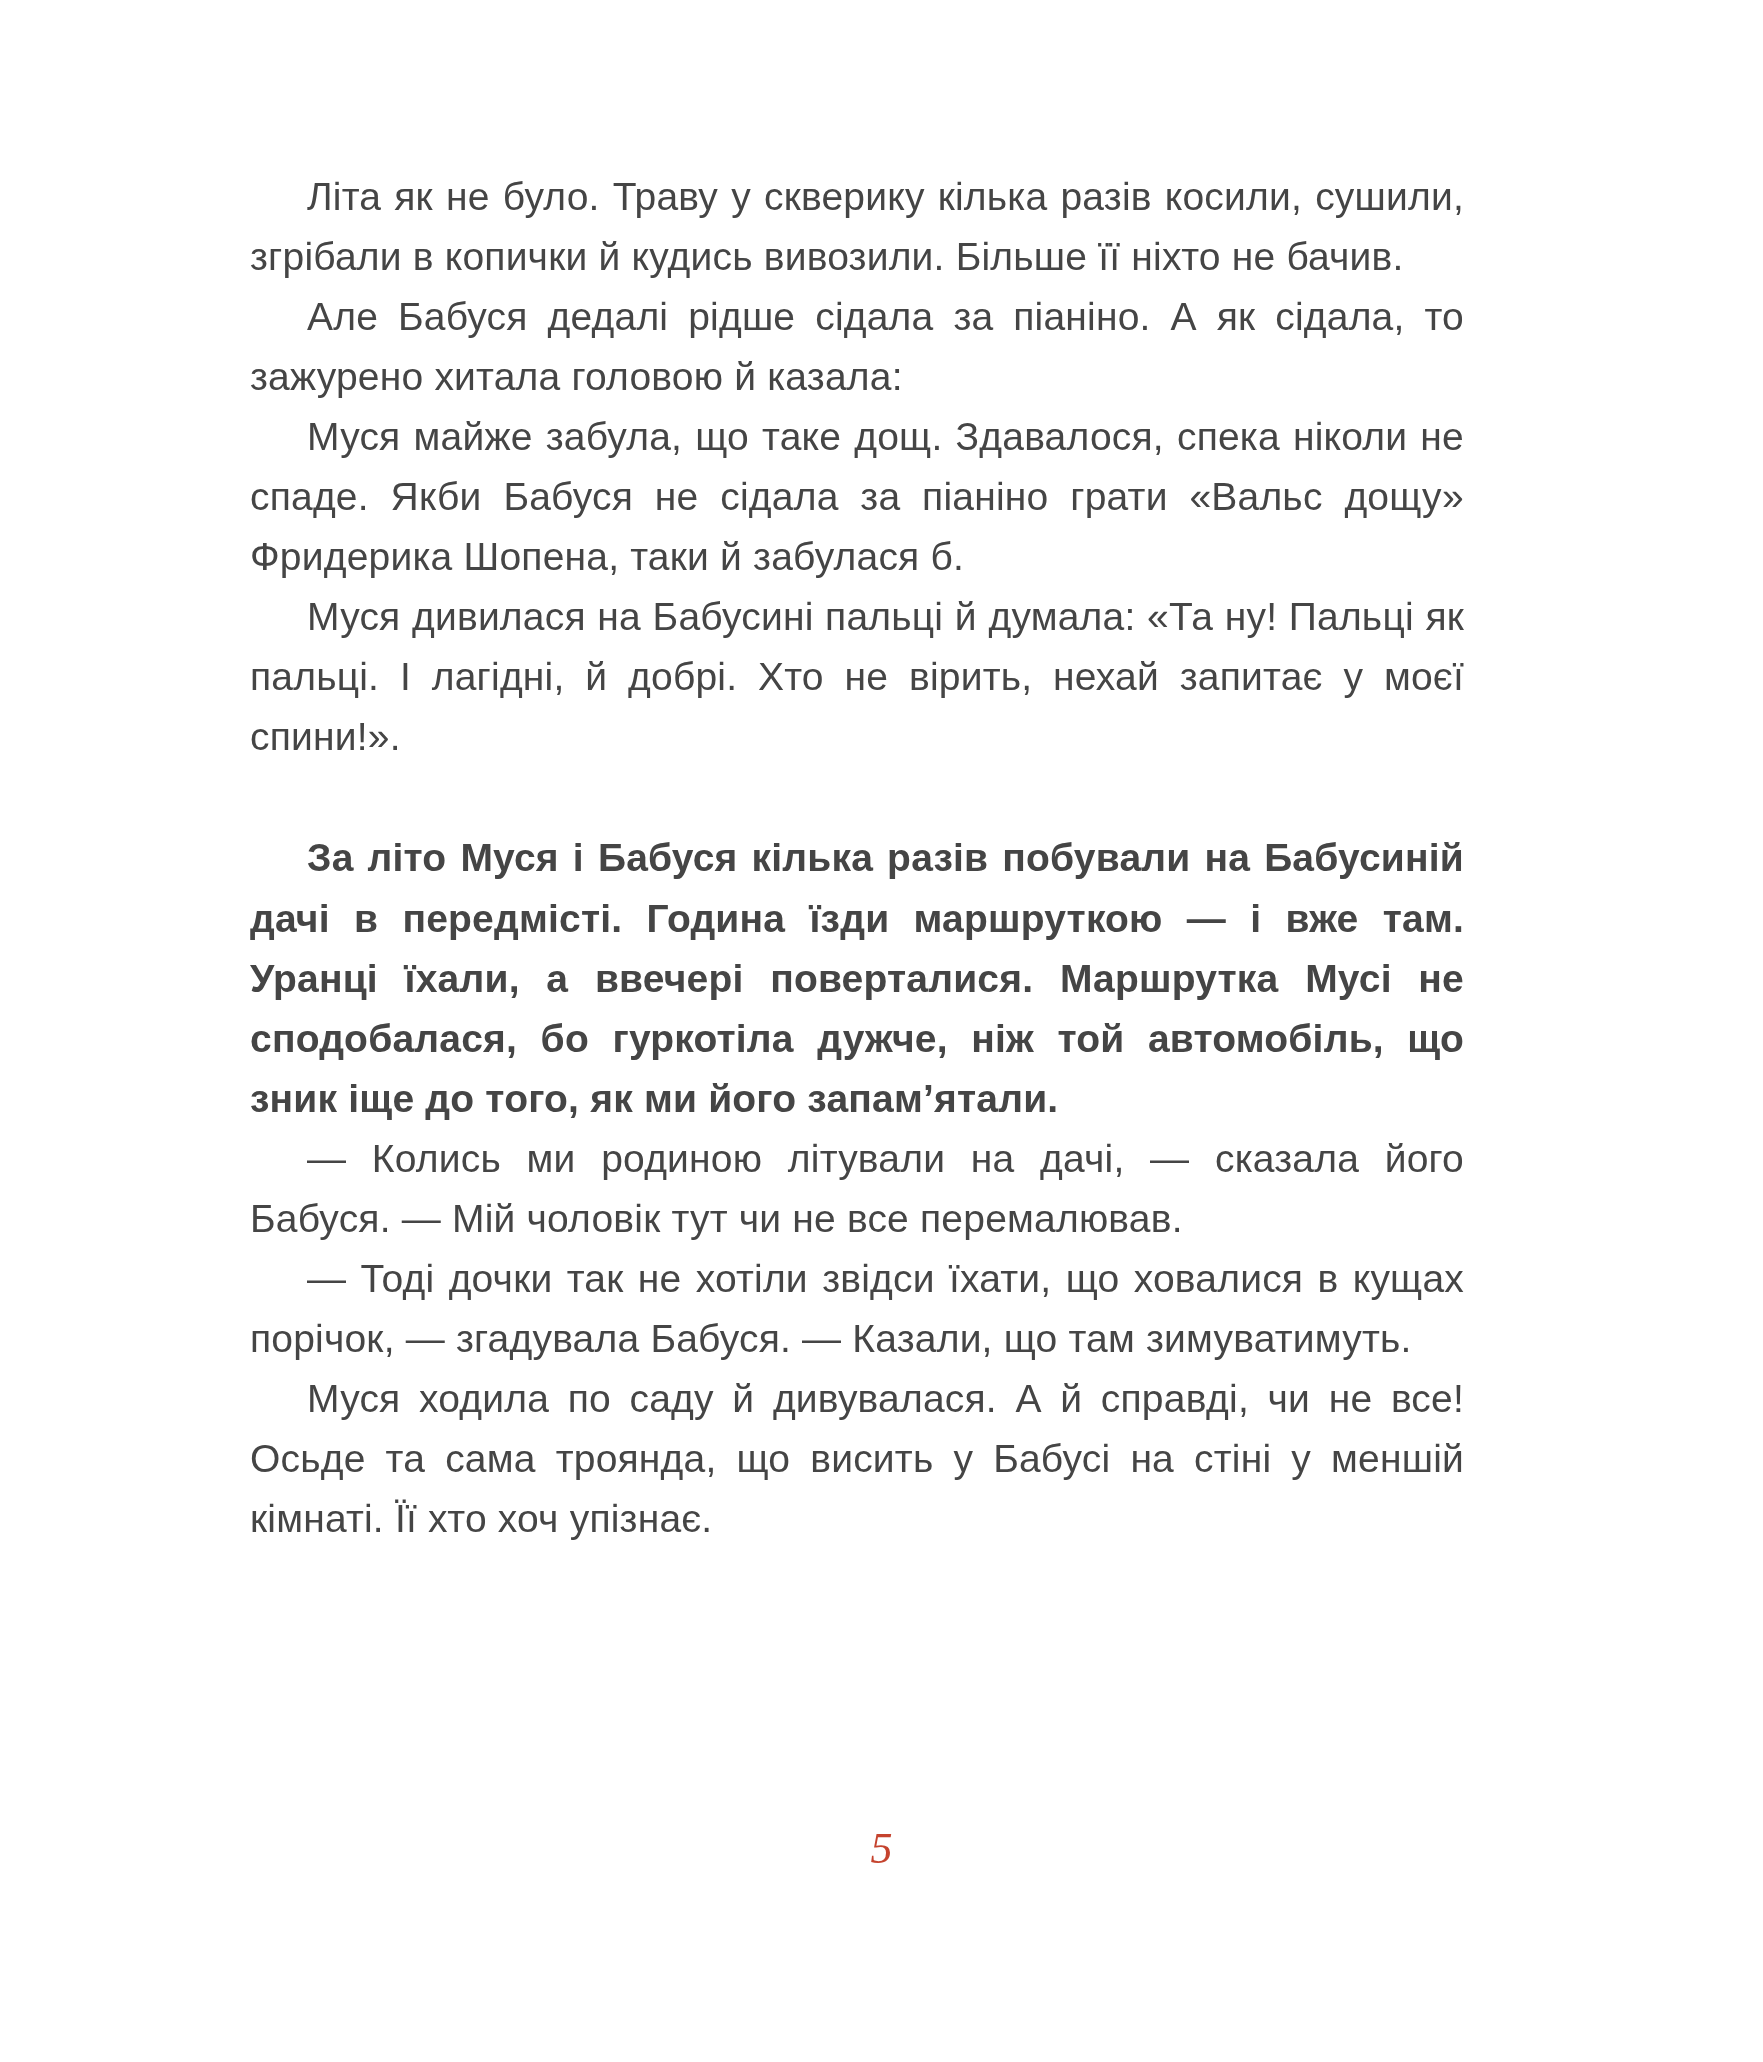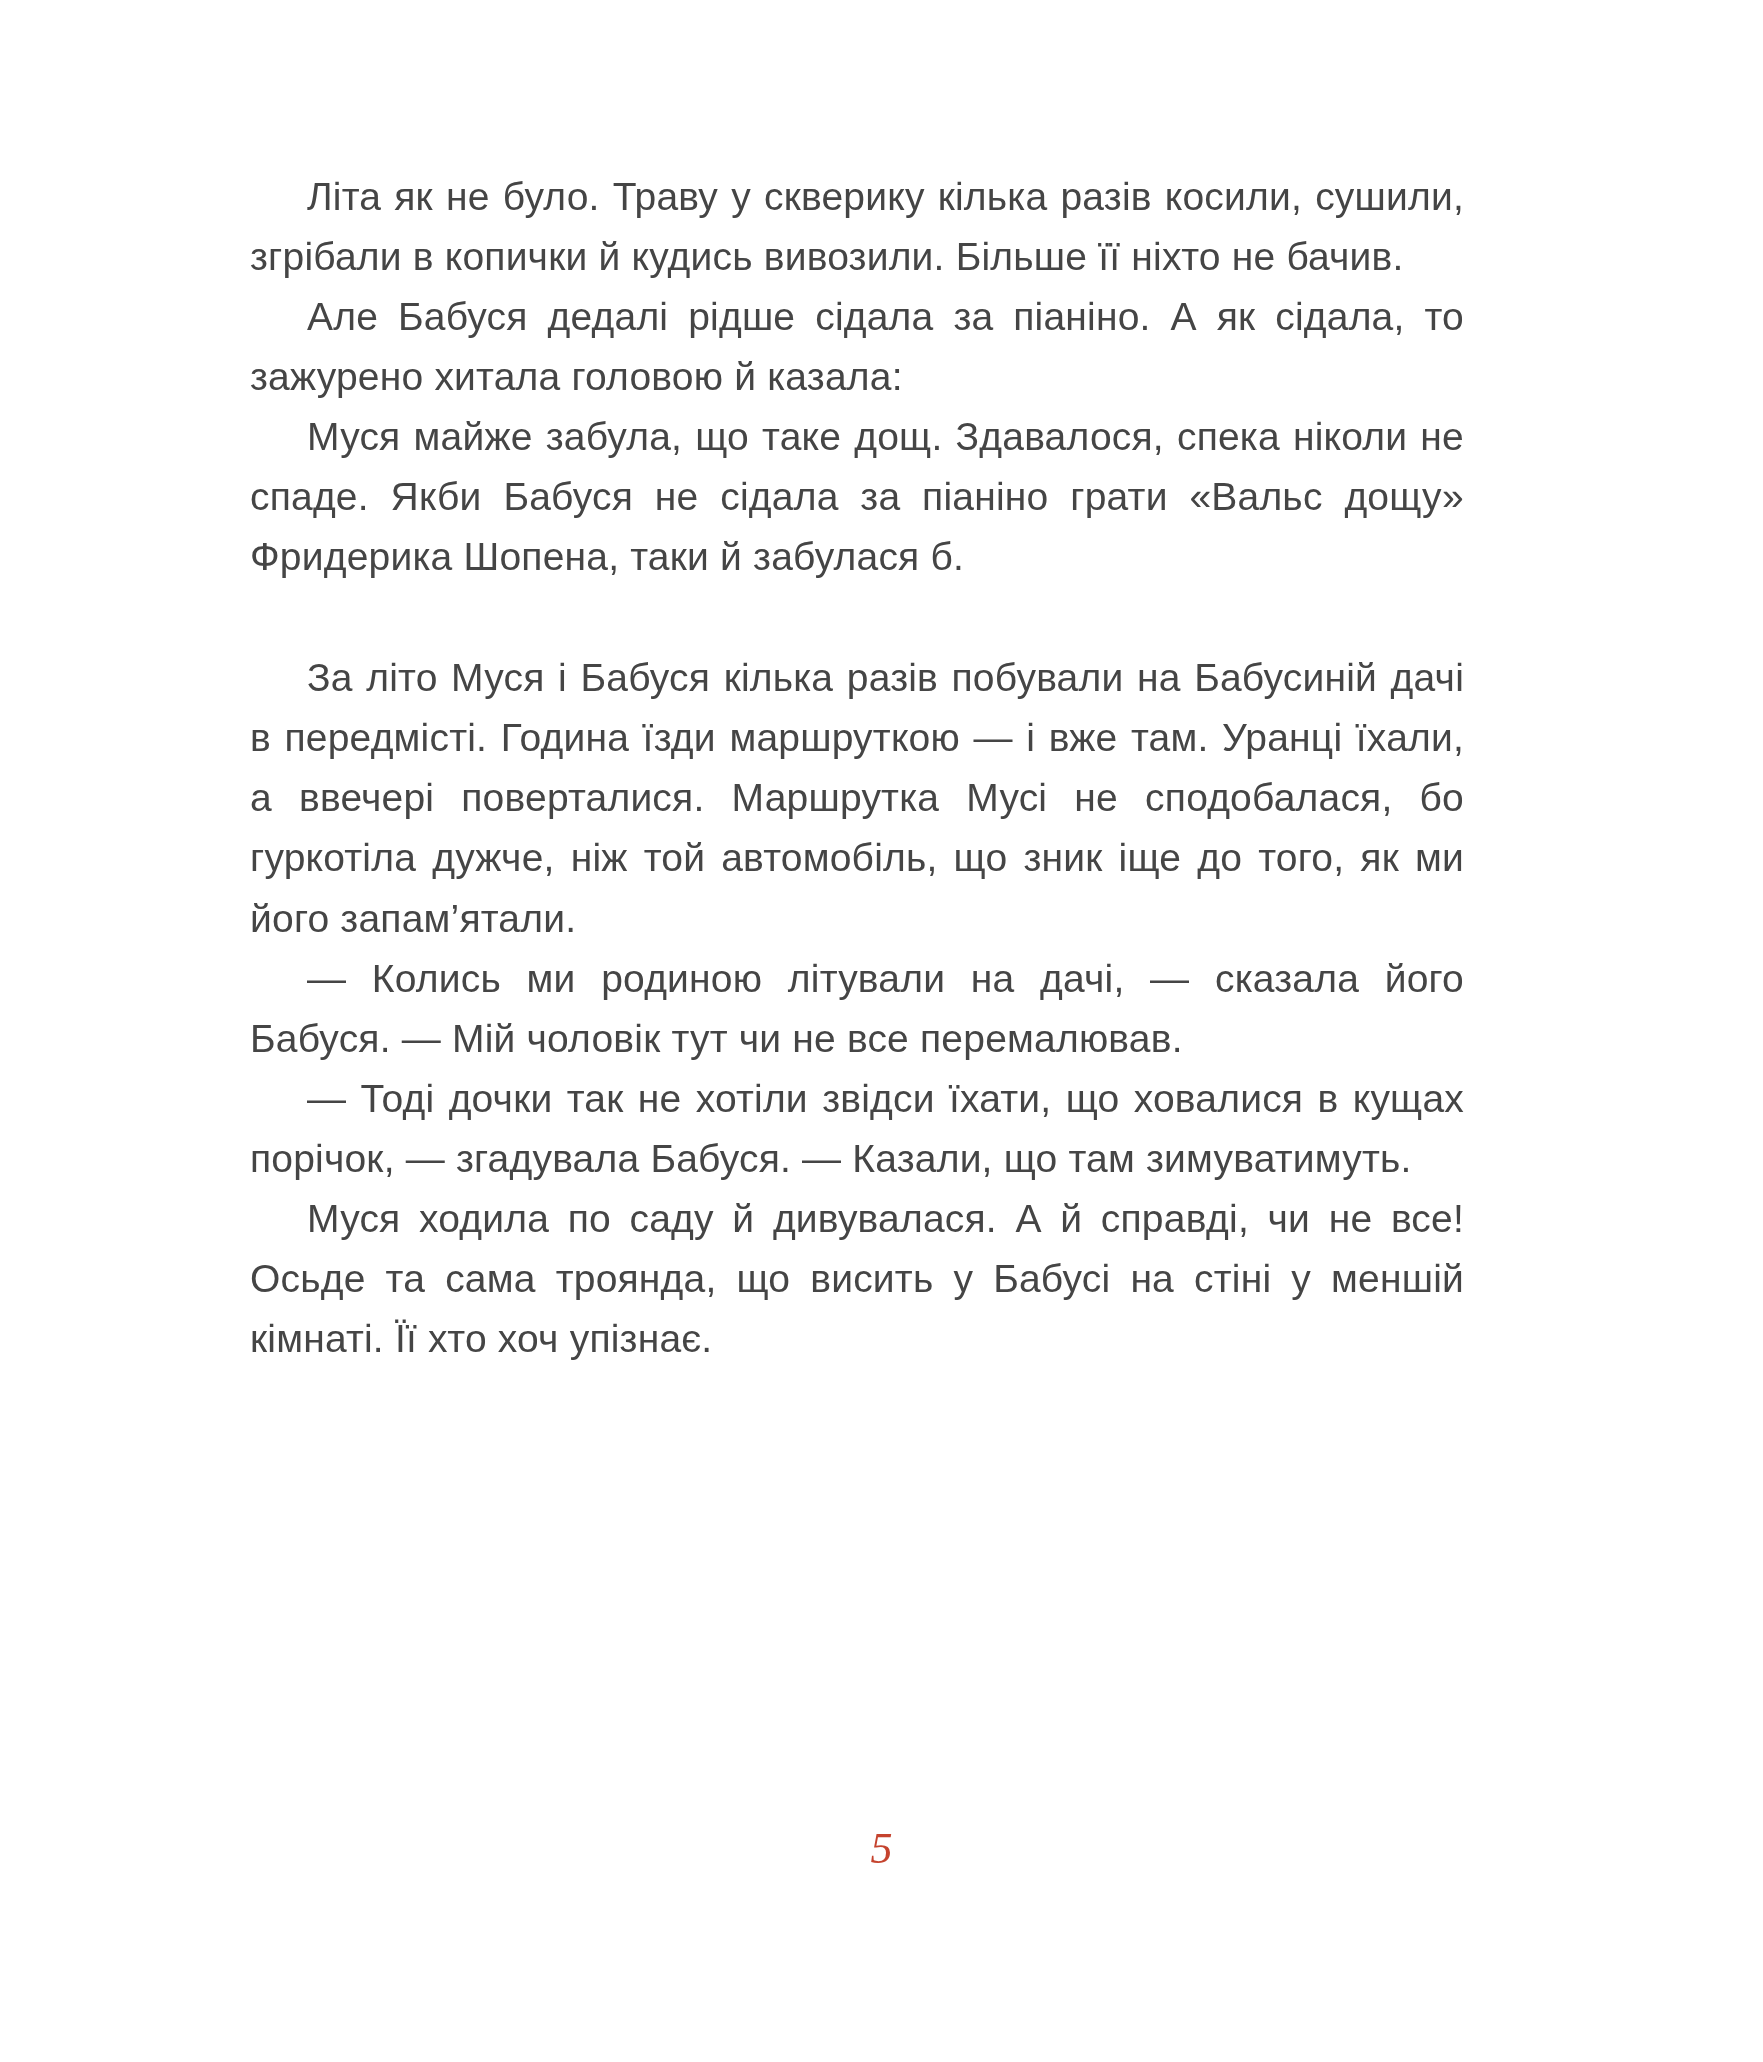--- a/index.html
+++ b/index.html
@@ -25,20 +25,21 @@
     letter-spacing: 0.2px;
     color: #454545;
     text-align: justify;
   }
   .text-block p {
     margin: 0;
     text-indent: 57px;
   }
   .text-block p.section-start {
     margin-top: 61px;
+    font-weight: bold;
   }
   .page-number {
     position: absolute;
     left: 0;
     right: 0;
     top: 1823px;
     text-align: center;
     font-family: "Liberation Serif", serif;
     font-style: italic;
     font-size: 44px;
@@ -47,20 +48,21 @@
 </style>
 </head>
 <body>
 
 <div class="page">
 
   <div class="text-block" style="color: rgb(69, 69, 69);">
     <p>Літа як не було. Траву у скверику кілька разів косили, сушили, згрібали в копички й кудись вивозили. Більше її ніхто не бачив.</p>
     <p>Але Бабуся дедалі рідше сідала за піаніно. А як сідала, то зажурено хитала головою й казала:</p>
     <p>Муся майже забула, що таке дощ. Здавалося, спека ніколи не спаде. Якби Бабуся не сідала за піаніно грати «Вальс дощу» Фридерика Шопена, таки й забулася б.</p>
+    <p>Муся дивилася на Бабусині пальці й думала: «Та ну! Пальці як пальці. І лагідні, й добрі. Хто не вірить, нехай запитає у моєї спини!».</p>
     <p class="section-start">За літо Муся і Бабуся кілька разів побували на Бабусиній дачі в передмісті. Година їзди маршруткою — і вже там. Уранці їхали, а ввечері поверталися. Маршрутка Мусі не сподобалася, бо гуркотіла дужче, ніж той автомобіль, що зник іще до того, як ми його запам’ятали.</p>
     <p>— Колись ми родиною літували на дачі, — сказала його Бабуся. — Мій чоловік тут чи не все перемалював.</p>
     <p>— Тоді дочки так не хотіли звідси їхати, що ховалися в кущах порічок, — згадувала Бабуся. — Казали, що там зимуватимуть.</p>
     <p>Муся ходила по саду й дивувалася. А й справді, чи не все! Осьде та сама троянда, що висить у Бабусі на стіні у меншій кімнаті. Її хто хоч упізнає.</p>
   </div>
 
   <div class="page-number" style="color: rgb(197, 67, 46);">5</div>
 
 </div>
 

